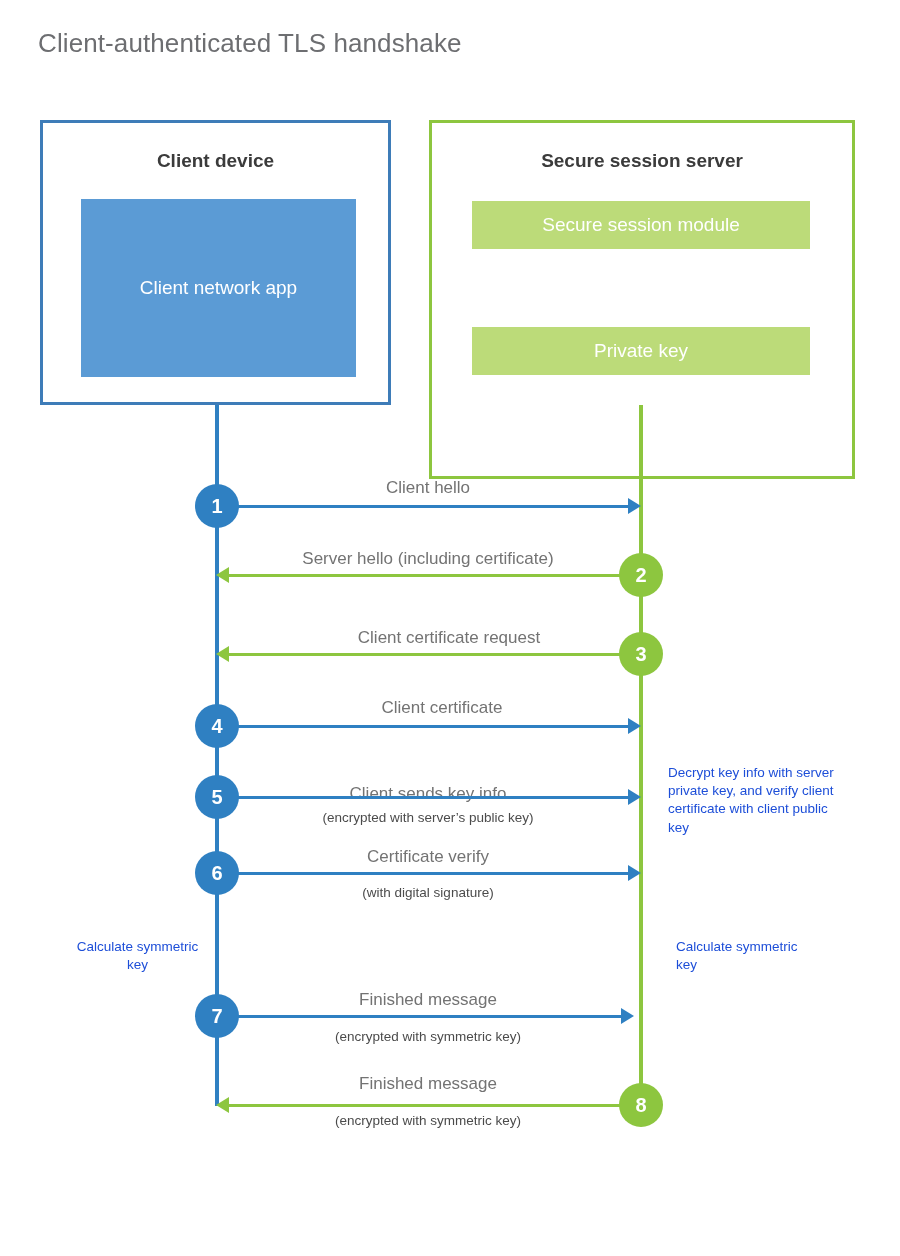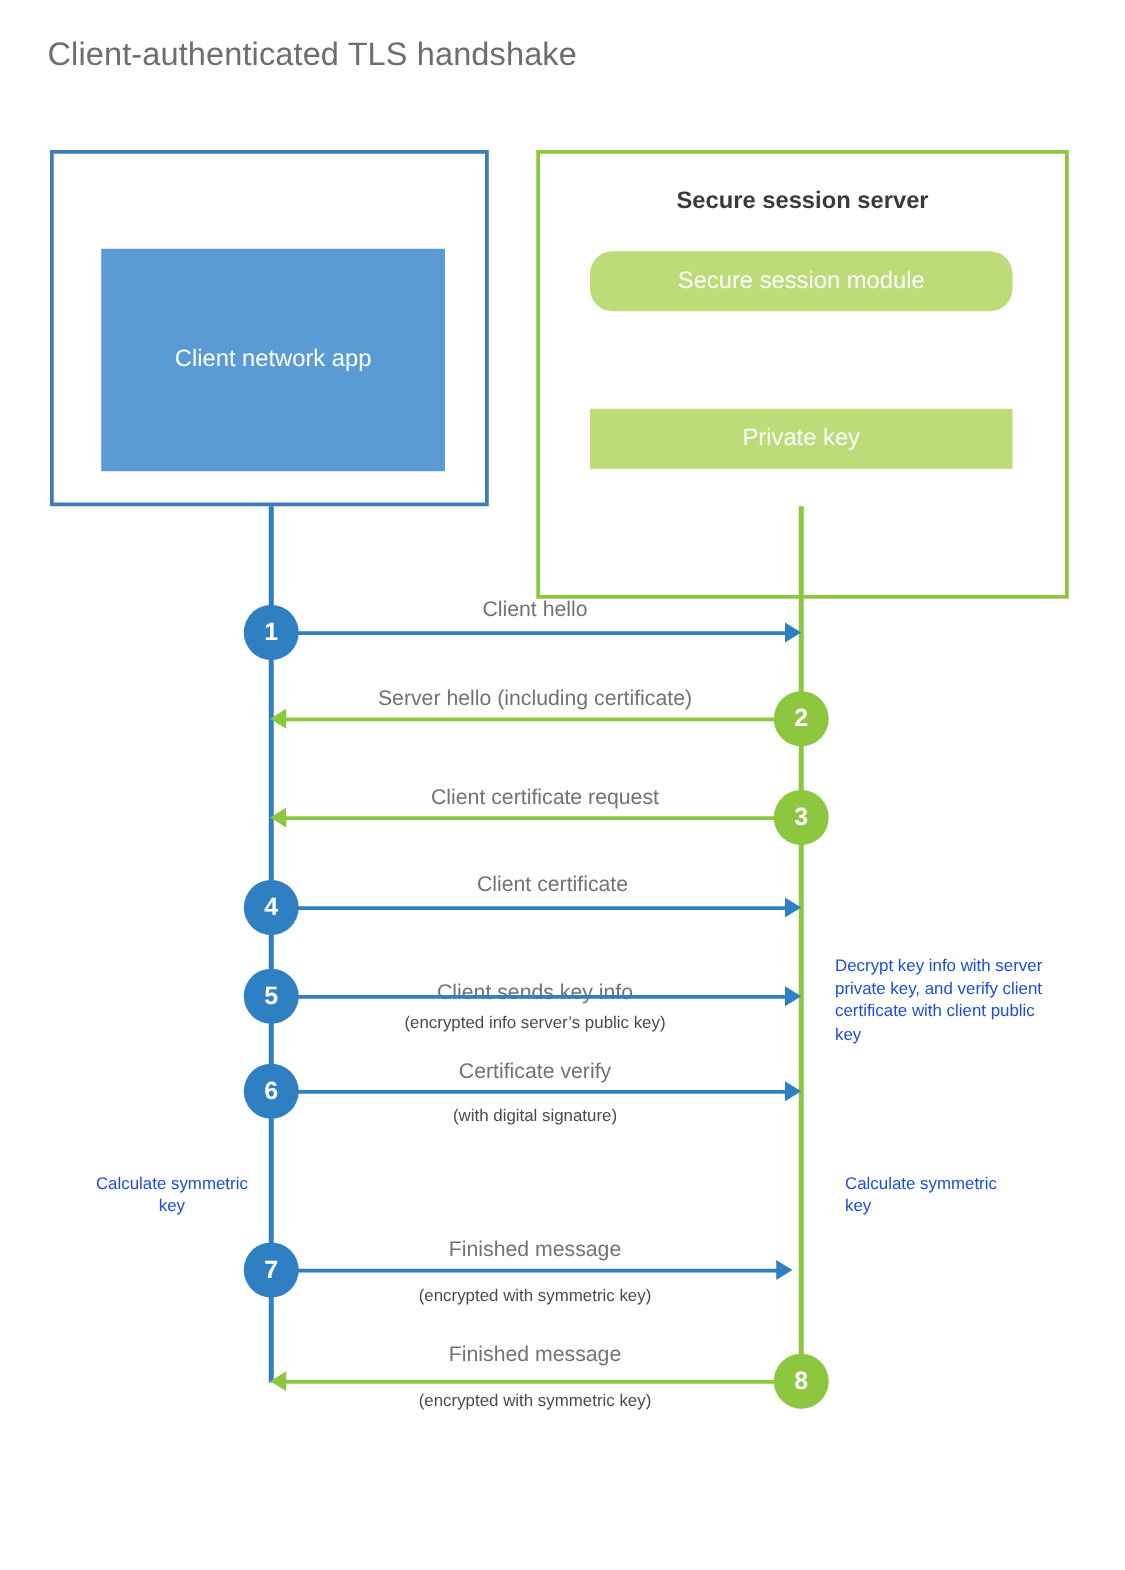--- a/index.html
+++ b/index.html
@@ -87,21 +87,21 @@
     left: 40px;
     width: 338px;
     height: 48px;
     background: #bcdb79;
     display: flex;
     align-items: center;
     justify-content: center;
     color: #ffffff;
     font-size: 19px;
   }
-  #server-bar-0 { top: 78px; border-radius: 18px; }
+  #server-bar-0 { top: 78px; }
   #server-bar-1 { top: 141px; }
   #server-bar-2 { top: 204px; }
 
   
   .lifeline {
     position: absolute;
     width: 4px;
   }
   #client-lifeline {
     left: 215px;
@@ -183,20 +183,21 @@
   .side-note.align-left  { text-align: left; }
 </style>
 </head>
 <body>
 
 <div id="canvas">
 
   <div class="page-title">Client-authenticated TLS handshake</div>
 
   <div class="party-box" id="client-box">
+    <div class="party-title">Client device</div>
     <div class="client-app">Client network app</div>
   </div>
 
   <div class="party-box" id="server-box">
     <div class="party-title">Secure session server</div>
     <div class="server-bar" id="server-bar-0">Secure session module</div>
     <div class="server-bar" id="server-bar-2">Private key</div>
   </div>
 
   <div class="lifeline" id="client-lifeline" style="height: 701px;"></div>
@@ -205,35 +206,35 @@
   <div class="msg-label" style="left:428px; top:478px;">Client hello</div>
   <div class="msg-line to-right" style="left:217px; top:505px; width:413px;"></div>
   <div class="arrow-head right" style="left:628px; top:498px;"></div>
   <div class="step-bubble blue" style="left:195px; top:484px;">1</div>
 
   <div class="msg-label" style="left:428px; top:549px;">Server hello (including certificate)</div>
   <div class="msg-line to-left" style="left:228px; top:574px; width:412px;"></div>
   <div class="arrow-head left" style="left:216px; top:567px;"></div>
   <div class="step-bubble green" style="left:619px; top:553px;">2</div>
 
-  <div class="msg-label" style="left:436px; top:628px;">Client certificate request</div>
+  <div class="msg-label" style="left:449px; top:628px;">Client certificate request</div>
   <div class="msg-line to-left" style="left:228px; top:653px; width:412px;"></div>
   <div class="arrow-head left" style="left:216px; top:646px;"></div>
   <div class="step-bubble green" style="left:619px; top:632px;">3</div>
 
   <div class="msg-label" style="left:428px; top:698px;margin-left:14px;">Client certificate</div>
   <div class="msg-line to-right" style="left:217px; top:725px; width:413px;"></div>
   <div class="arrow-head right" style="left:628px; top:718px;"></div>
   <div class="step-bubble blue" style="left:195px; top:704px;">4</div>
 
   <div class="msg-label" style="left:428px; top:772px;margin-top:12px;">Client sends key info</div>
   <div class="msg-line to-right" style="left:217px; top:796px; width:413px;"></div>
   <div class="arrow-head right" style="left:628px; top:789px;"></div>
   <div class="step-bubble blue" style="left:195px; top:775px;">5</div>
-  <div class="msg-sublabel" style="left:428px; top:810px;">(encrypted info server’s public key)</div>
+  <div class="msg-sublabel" style="left:428px; top:810px;">(encrypted with server’s public key)</div>
 
   <div class="msg-label" style="left:428px; top:847px;">Certificate verify</div>
   <div class="msg-line to-right" style="left:217px; top:872px; width:413px;"></div>
   <div class="arrow-head right" style="left:628px; top:865px;"></div>
   <div class="step-bubble blue" style="left:195px; top:851px;">6</div>
   <div class="msg-sublabel" style="left:428px; top:885px;">(with digital signature)</div>
 
   <div class="side-note align-left" style="left:668px; top:764px; width:175px;">Decrypt key info with server private key, and verify client certificate with client public key</div>
 
   <div class="side-note align-right" style="left:75px; top:938px; width:125px;">Calculate symmetric key</div>

